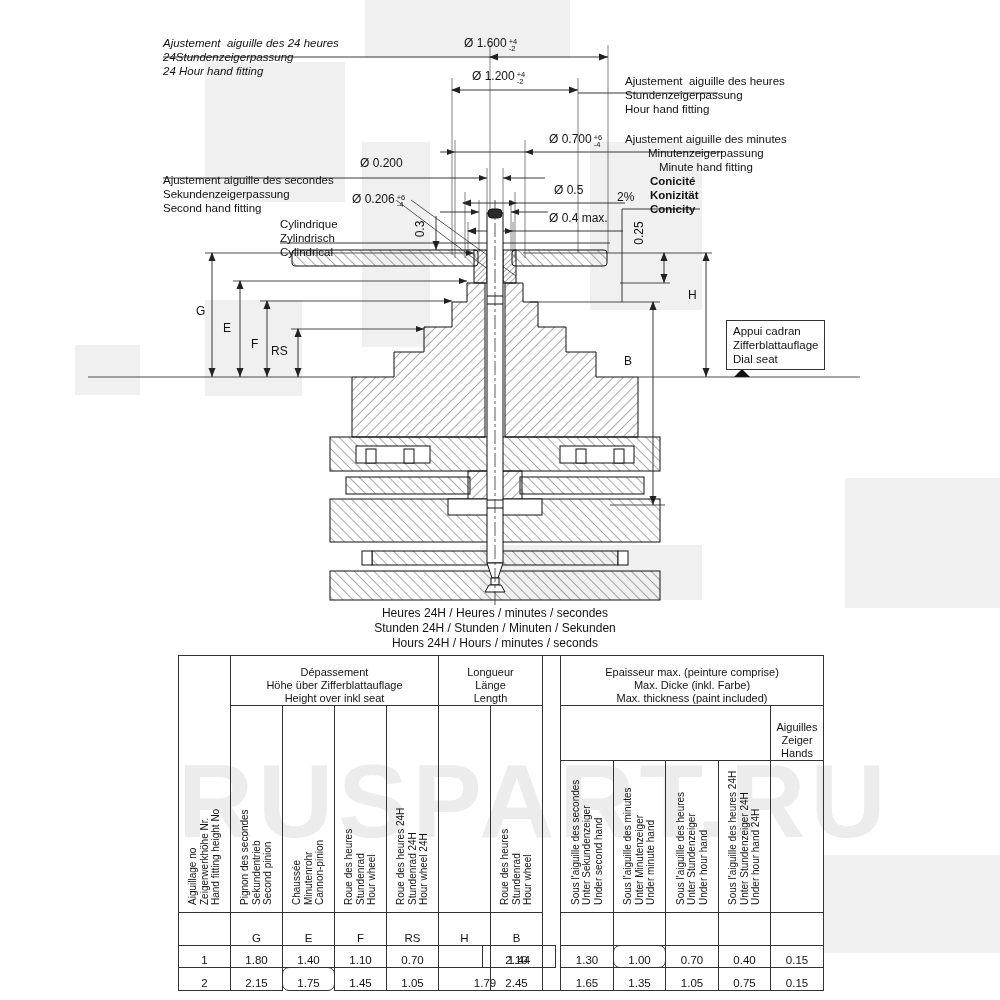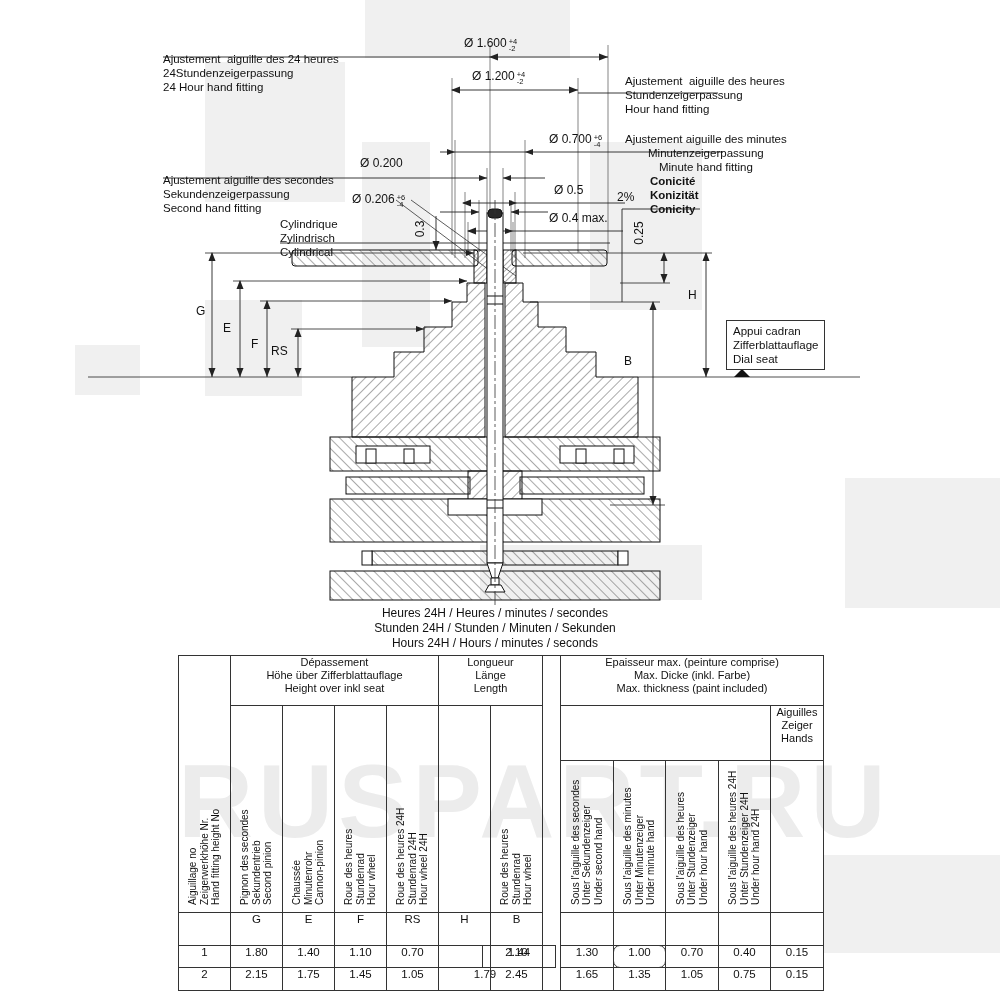--- a/index.html
+++ b/index.html
@@ -15,21 +15,21 @@
          letter-spacing:5px;color:#ececec;z-index:0;white-space:nowrap;}
   svg{position:absolute;left:0;top:0;z-index:1;}
   .txt{z-index:2;}
   
   #dialseat{border:1px solid #333;background:#fff;padding:3px 6px;font-size:11.5px;line-height:14px;}
   
   #caption{width:420px;text-align:center;font-size:12px;line-height:15px;}
   
   #tbl{position:absolute;left:178px;top:655px;width:647px;height:337px;z-index:2;}
   .tc{position:absolute;border:1px solid #333;box-sizing:border-box;background:transparent;}
-  .cc{display:flex;align-items:flex-start;justify-content:center;text-align:center;
+  .cc{display:flex;align-items:flex-end;justify-content:center;text-align:center;
       font-size:11px;line-height:13px;}
   .num{font-size:11.5px;}
   .vin{position:absolute;left:0;top:0;transform-origin:0 0;display:flex;flex-direction:column;
        justify-content:center;font-size:10px;line-height:11.5px;padding-left:7px;box-sizing:border-box;
        white-space:nowrap;}
   .vin span{display:block;}
   .lblk span{display:block;}
 </style>
 </head>
 <body>
@@ -179,21 +179,21 @@
       <line x1="487" y1="500" x2="503" y2="500"></line>
         <line x1="487" y1="508" x2="503" y2="508"></line>
       <polygon points="487,563 503,563 498,578 492,578" fill="#fff"></polygon>
       <rect x="491" y="578" width="8" height="7" fill="#fff"></rect>
       <path d="M489,585 L501,585 L505,592 L485,592 Z" fill="#fff"></path>
     </g>
 
     <line x1="495" y1="200" x2="495" y2="606" stroke="#333" stroke-width="0.8" stroke-dasharray="14 3 3 3"></line>
   </svg>
 
-  <div class="abs txt lbl lblk" style="left:163px;top:24px;">
+  <div class="abs txt lbl lblk" style="left:163px;top:8px;font-style:italic;">
     <span>Ajustement  aiguille des 24 heures</span><span>24Stundenzeigerpassung</span><span>24 Hour hand fitting</span>
   </div>
   <div class="abs txt lbl lblk" style="left:625px;top:46px;">
     <span>Ajustement  aiguille des heures</span><span>Stundenzeigerpassung</span><span>Hour hand fitting</span>
   </div>
   <div class="abs txt lbl lblk" style="left:625px;top:104px;text-align:center;">
     <span>Ajustement aiguille des minutes</span><span>Minutenzeigerpassung</span><span>Minute hand fitting</span>
   </div>
   <div class="abs txt lbl lblk" style="left:163px;top:145px;">
     <span>Ajustement aiguille des secondes</span><span>Sekundenzeigerpassung</span><span>Second hand fitting</span>
@@ -388,21 +388,21 @@
     <div class="tc cc num" style="left:260px;top:290px;width:74px;height:23px;margin-left:44px;">1.44</div>
     <div class="tc cc num" style="left:312px;top:290px;width:53px;height:23px;">2.10</div>
     <div class="tc cc num" style="left:382px;top:290px;width:54px;height:23px;">1.30</div>
     <div class="tc cc num" style="left:435px;top:290px;width:53px;height:23px;border-radius:7px;">1.00</div>
     <div class="tc cc num" style="left:487px;top:290px;width:54px;height:23px;">0.70</div>
     <div class="tc cc num" style="left:540px;top:290px;width:53px;height:23px;">0.40</div>
     <div class="tc cc num" style="left:592px;top:290px;width:54px;height:23px;">0.15</div>
 
     <div class="tc cc num" style="left:0;top:312px;width:53px;height:24px;">2</div>
     <div class="tc cc num" style="left:52px;top:312px;width:53px;height:24px;">2.15</div>
-    <div class="tc cc num" style="left:104px;top:312px;width:53px;height:24px;">1.75</div>
+    <div class="tc cc num" style="left:104px;top:312px;width:53px;height:24px;border-radius:7px;">1.75</div>
     <div class="tc cc num" style="left:156px;top:312px;width:53px;height:24px;">1.45</div>
     <div class="tc cc num" style="left:208px;top:312px;width:53px;height:24px;">1.05</div>
     <div class="tc cc num" style="left:260px;top:312px;width:53px;height:24px;padding-left:41px;">1.79</div>
     <div class="tc cc num" style="left:312px;top:312px;width:53px;height:24px;">2.45</div>
     <div class="tc cc num" style="left:382px;top:312px;width:54px;height:24px;">1.65</div>
     <div class="tc cc num" style="left:435px;top:312px;width:53px;height:24px;">1.35</div>
     <div class="tc cc num" style="left:487px;top:312px;width:54px;height:24px;">1.05</div>
     <div class="tc cc num" style="left:540px;top:312px;width:53px;height:24px;">0.75</div>
     <div class="tc cc num" style="left:592px;top:312px;width:54px;height:24px;">0.15</div>
   </div>

